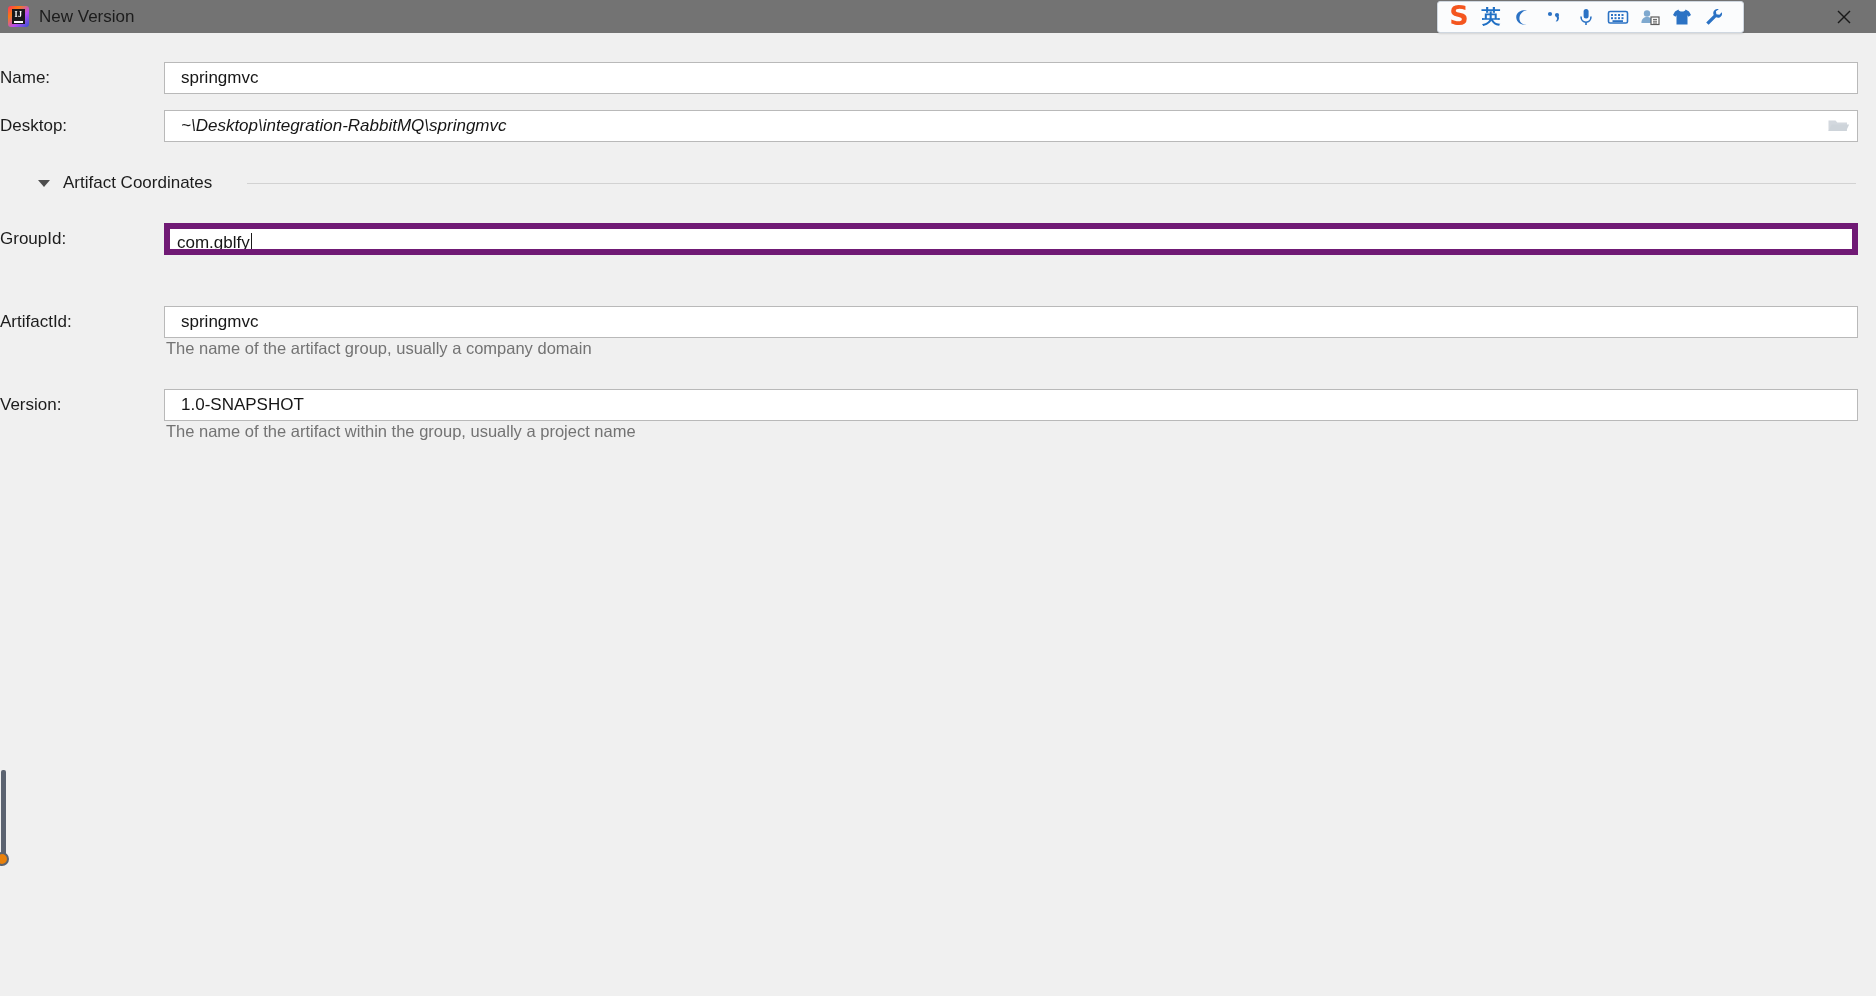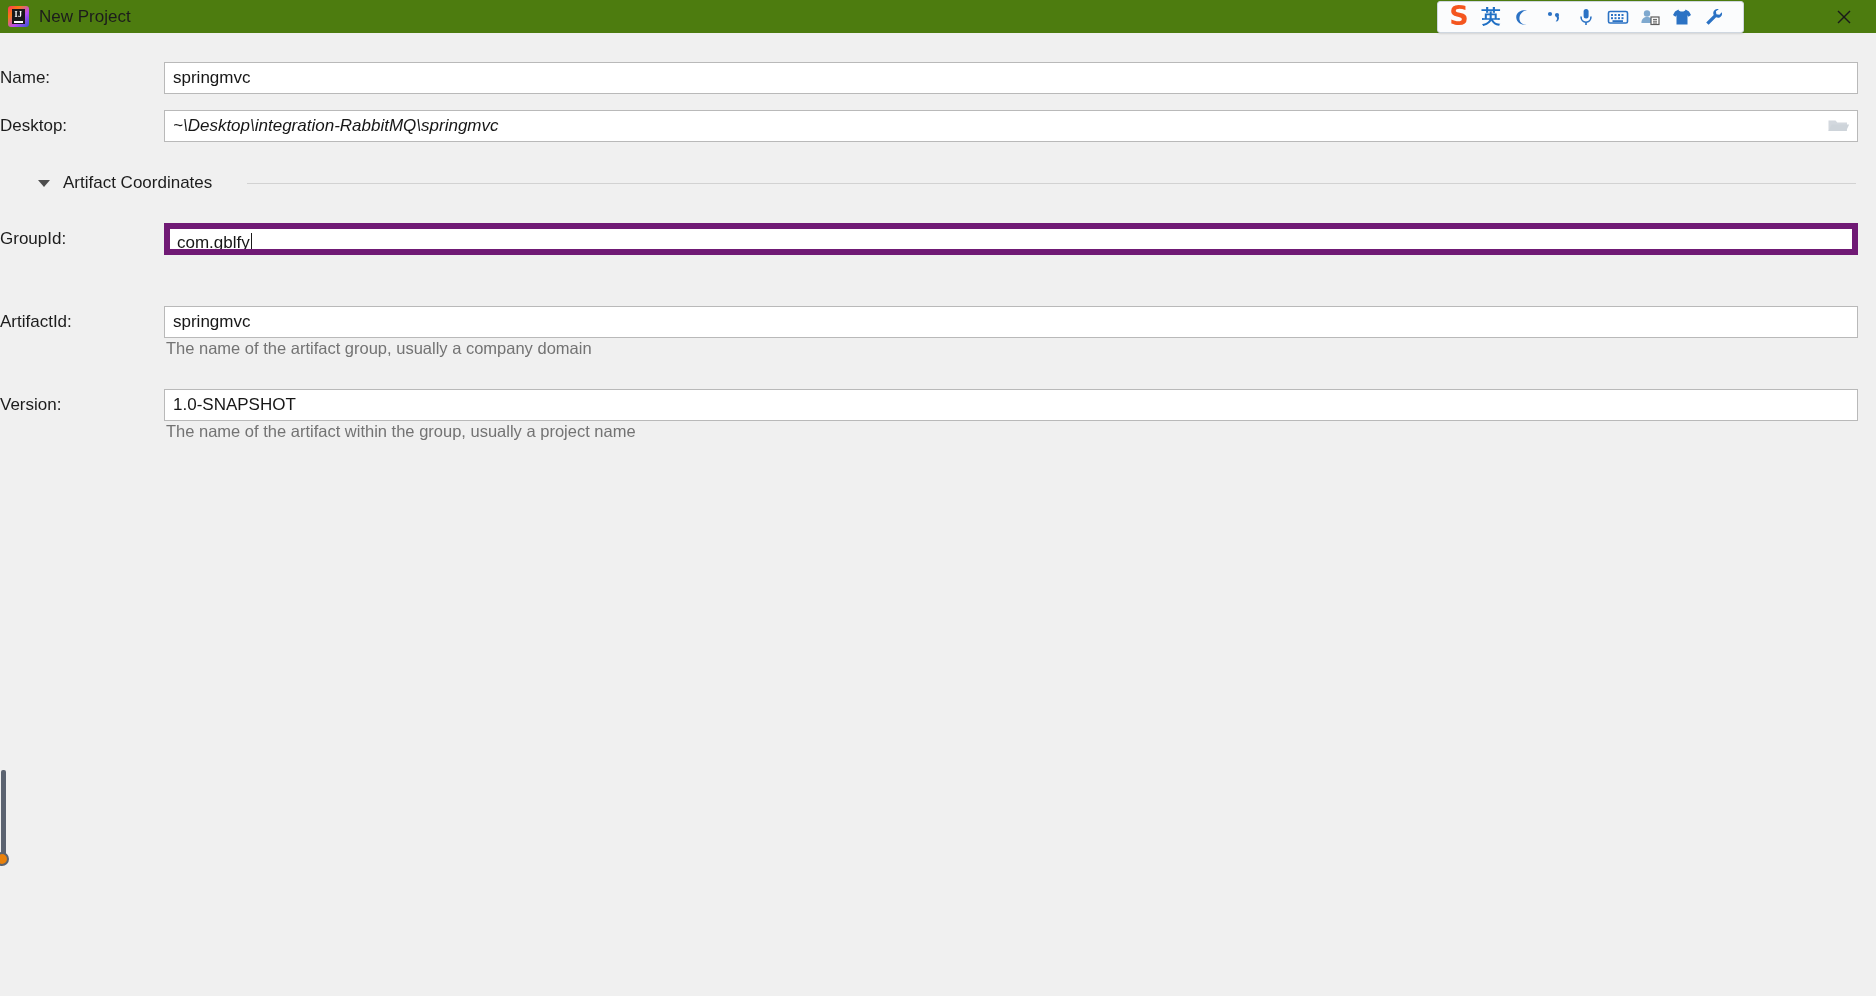--- a/index.html
+++ b/index.html
@@ -15,21 +15,21 @@
     font-family: "Liberation Sans", "DejaVu Sans", sans-serif;
     color: #1a1a1a;
     -webkit-font-smoothing: antialiased;
   }
 
   
   .titlebar {
     position: absolute;
     left: 0; top: 0;
     width: 1876px; height: 33px;
-    background: #4d7c0f;
+    background: #737373;
   }
   .title-left {
     position: absolute;
     left: 8px; top: 0;
     height: 33px;
     display: flex;
     align-items: center;
     gap: 10px;
   }
   .ij-logo {
@@ -141,21 +141,21 @@
   }
   .field {
     position: absolute;
     box-sizing: border-box;
     height: 32px;
     background: #ffffff;
     border: 1px solid #b9b9b9;
     font-size: 17px;
     color: #161616;
     line-height: 30px;
-    padding: 0 0 0 8px;
+    padding: 0 0 0 16px;
     white-space: nowrap;
     overflow: hidden;
   }
   .field.focused {
     border: 6px solid #701a75;
     line-height: 28px;
     padding-left: 7px;
   }
   .caret {
     display: inline-block;
@@ -244,21 +244,21 @@
 <body>
 
 <div class="titlebar">
   <div class="title-left">
     <div class="ij-logo">
       <div class="inner">
         <div class="ij-text">IJ</div>
         <div class="ij-bar"></div>
       </div>
     </div>
-    <div class="window-title">New Project</div>
+    <div class="window-title">New Version</div>
   </div>
 
   <div class="close-btn">
     <svg width="20" height="20" viewBox="0 0 20 20">
       <line x1="4" y1="4" x2="16" y2="16" stroke="#1a1a1a" stroke-width="1.4"></line>
       <line x1="16" y1="4" x2="4" y2="16" stroke="#1a1a1a" stroke-width="1.4"></line>
     </svg>
   </div>
 </div>
 

